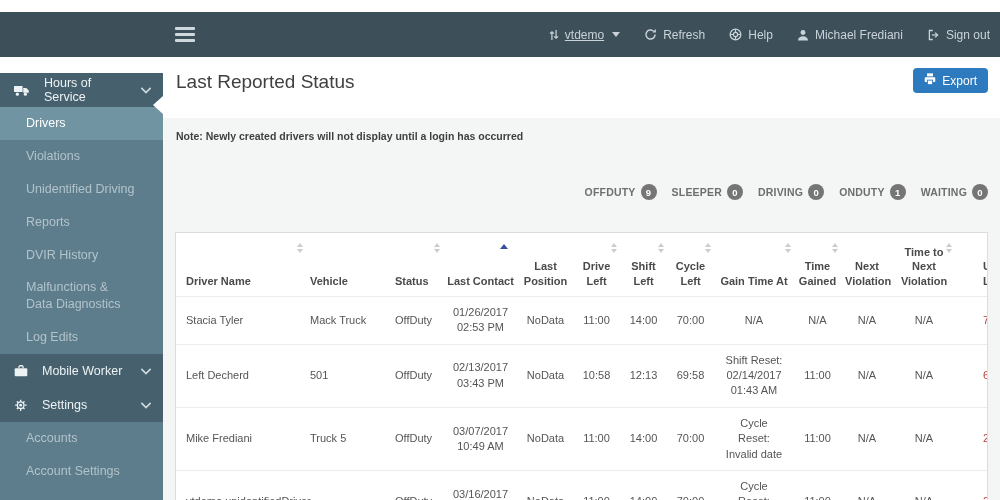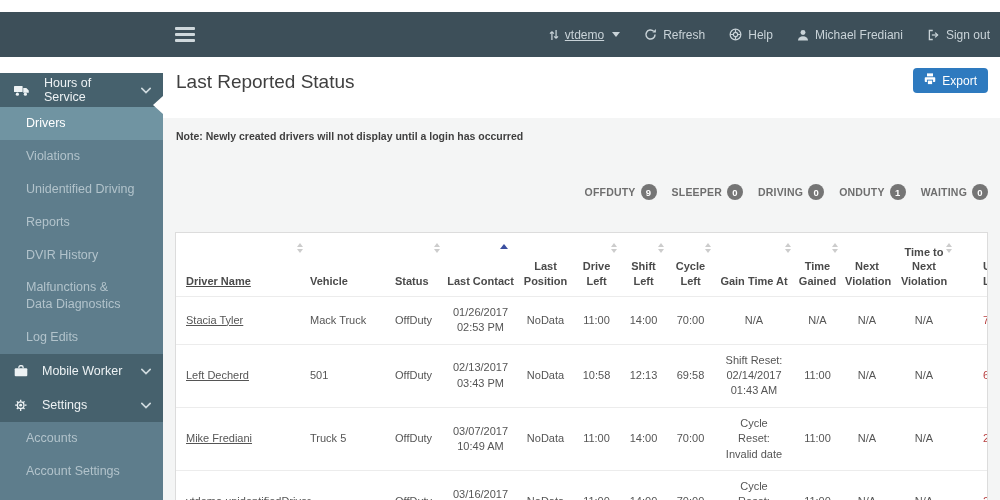--- a/index.html
+++ b/index.html
@@ -57,21 +57,21 @@
 
   
   .table-card { position:absolute; left:12px; right:12px; top:175px; height:290px; background:#fff;
                 border:1px solid #dcdcdc; overflow:hidden; }
   table { border-collapse:collapse; table-layout:fixed; width:854px; font-size:11px; color:#555; }
   th { position:relative; font-weight:bold; color:#4a4a4a; padding:12px 4px 8px 4px; vertical-align:bottom;
        line-height:1.3; white-space:pre-line; }
   td { padding:8px 4px; border-top:1px solid #ececec; white-space:pre-line; line-height:1.4;
        vertical-align:middle; height:30px; }
   .al { text-align:left; } .ac { text-align:center; }
-  .pad-first { padding-left:10px;text-decoration:underline; }
+  .pad-first { padding-left:10px; }
   .red { color:#b84040; }
   .uncert { padding-left:28px; text-align:left; }
   .sort { position:absolute; top:10px; right:3px; display:flex; flex-direction:column; gap:2px; }
   .sort i { width:0; height:0; border-left:3.5px solid transparent; border-right:3.5px solid transparent; }
   .sort .up { border-bottom:4px solid #cccccc; }
   .sort .dn { border-top:4px solid #cccccc; }
   .asc-arrow { position:absolute; top:11px; right:10px; width:0; height:0;
                border-left:4px solid transparent; border-right:4px solid transparent;
                border-bottom:5px solid #3b4fa0; }
 </style>

